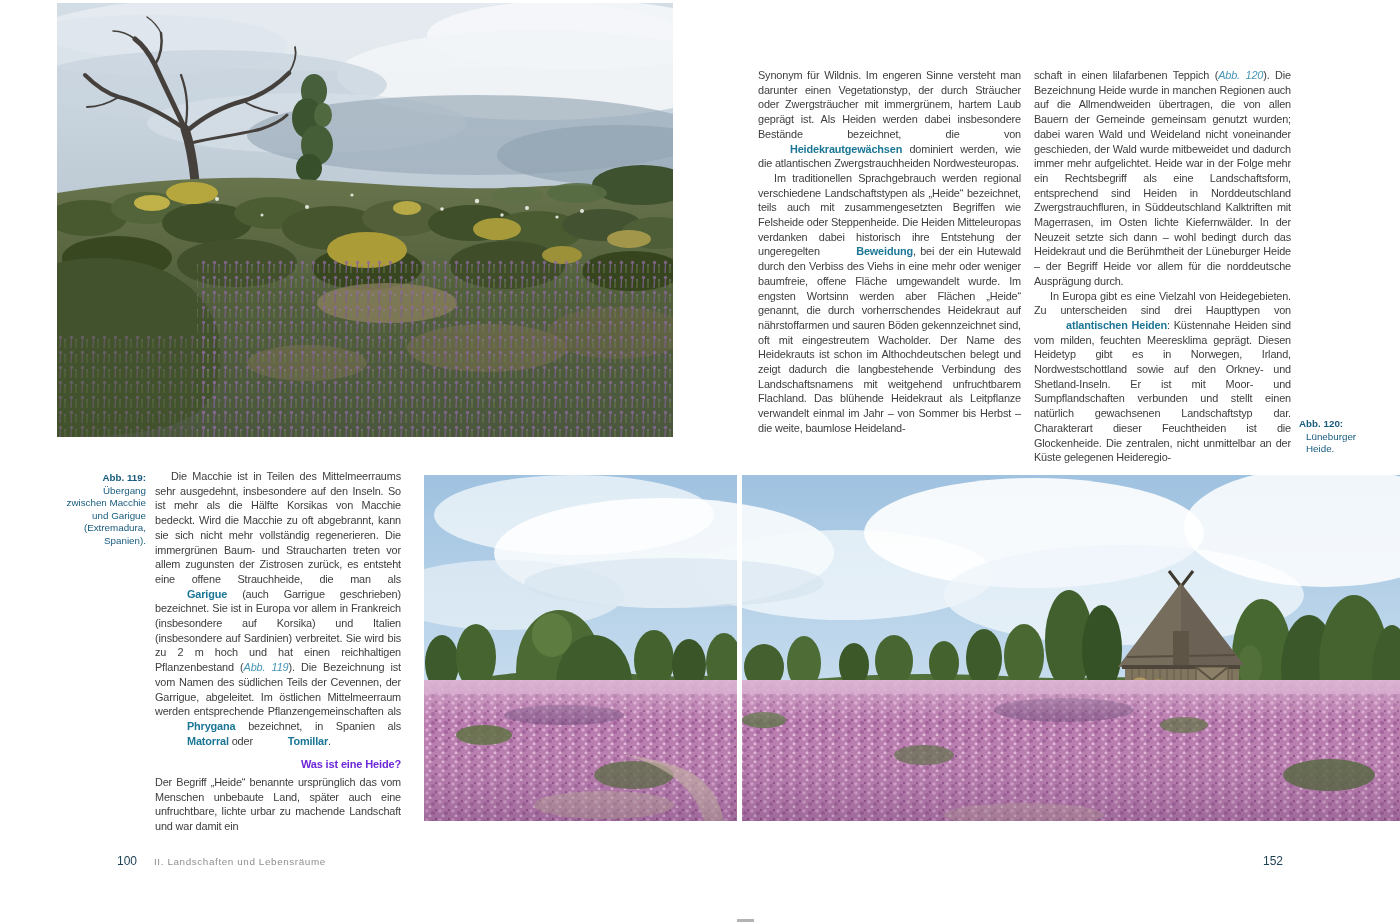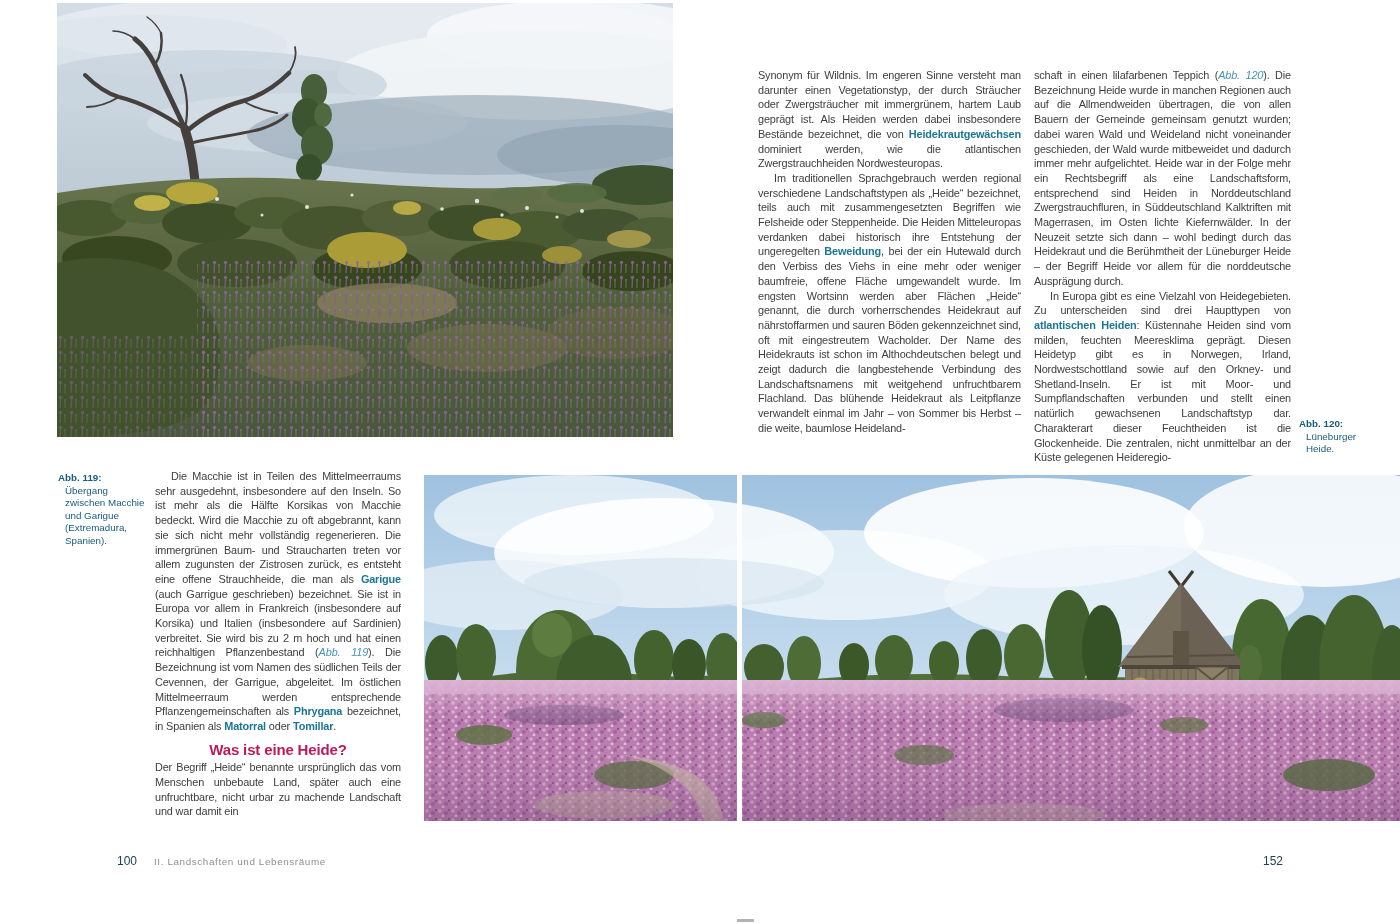--- a/index.html
+++ b/index.html
@@ -8,35 +8,35 @@
   .spread { position:relative; width:1400px; height:924px; overflow:hidden; background:#fff; }
 
   .photo { position:absolute; overflow:hidden; }
   .photo svg { display:block; width:100%; height:100%; }
   #photo-top { left:57px; top:3px; width:616px; height:434px; }
   #photo-bottom { left:424px; top:475px; width:976px; height:346px; }
   .gutter { position:absolute; left:313px; top:0; width:5px; height:100%; background:#ffffff; }
 
   .caption { position:absolute; color:#175a7d; font-size:9.8px; line-height:12.6px; }
   .caption .hang { display:block; padding-left:7px; text-indent:-7px; }
-  #caption-119 { left:58px; top:472px; width:88px; }
+  #caption-119 { left:58px; top:472px; width:88px;text-align:right; }
   #caption-120 { left:1299px; top:418px; width:82px; }
   .cap-label { font-weight:bold; }
 
   .textcol { position:absolute; color:#3d3d3d; font-size:10.9px; line-height:14.7px;
              text-align:justify; letter-spacing:-0.15px; hyphens:auto; -webkit-hyphens:auto; }
   #col-left { left:155px; top:469px; width:246px; }
   #col-r1  { left:758px;  top:68px;  width:263px; }
   #col-r2  { left:1034px; top:68px;  width:257px; }
   .para { margin:0; }
   .para.indent { text-indent:16px; }
-  .seg-em  { font-weight:bold; color:#1b7695; }
+  .seg-em  { font-weight:bold; color:#1b7695;margin-left:32px; }
   .seg-ref { color:#4595b5;font-style:italic; }
-  .subhead { color:#be185d; font-size:15px; font-weight:bold; margin:9px 0 3px 0;
-             text-align:center; }
+  .subhead { color:#6d28d9; font-size:11px; font-weight:bold; margin:9px 0 3px 0;
+             text-align:right; }
 
   .footer { position:absolute; white-space:nowrap; }
   #footer-left  { left:117px;  top:851px; }
   #footer-right { left:1263px; top:851px; }
   .pagenum { color:#1f4254; font-weight:normal; font-size:12px; }
   .chapter { color:#8f8f8f; font-size:9.9px; letter-spacing:0.6px; margin-left:17px;text-align:center; }
 
   #bottom-mark { position:absolute; left:737px; top:919px; width:17px; height:2.5px; background:#b3b3b3; }
 </style>
 </head>
@@ -153,21 +153,21 @@
     </svg>
   </div>
 
   <div class="caption" id="caption-119">
     <span class="hang"><span class="cap-label">Abb. 119:</span> <span>Übergang zwischen Macchie und Garigue (Extremadura, Spanien).</span></span>
   </div>
 
   <div class="textcol" id="col-left">
     <p class="para indent"><span>Die Macchie ist in Teilen des Mittelmeerraums sehr ausgedehnt, insbesondere auf den Inseln. So ist mehr als die Hälfte Korsikas von Macchie bedeckt. Wird die Macchie zu oft abgebrannt, kann sie sich nicht mehr vollständig regenerieren. Die immergrünen Baum- und Straucharten treten vor allem zugunsten der Zistrosen zurück, es entsteht eine offene Strauchheide, die man als </span><span class="seg-em">Garigue</span><span> (auch Garrigue geschrieben) bezeichnet. Sie ist in Europa vor allem in Frankreich (insbesondere auf Korsika) und Italien (insbesondere auf Sardinien) verbreitet. Sie wird bis zu 2 m hoch und hat einen reichhaltigen Pflanzenbestand (</span><span class="seg-ref">Abb. 119</span><span>). Die Bezeichnung ist vom Namen des südlichen Teils der Cevennen, der Garrigue, abgeleitet. Im östlichen Mittelmeerraum werden entsprechende Pflanzengemeinschaften als </span><span class="seg-em">Phrygana</span><span> bezeichnet, in Spanien als </span><span class="seg-em">Matorral</span><span> oder </span><span class="seg-em">Tomillar</span><span>.</span></p>
     <h3 class="subhead">Was ist eine Heide?</h3>
-    <p class="para"><span>Der Begriff „Heide“ benannte ursprünglich das vom Menschen unbebaute Land, später auch eine unfruchtbare, nicht urbar zu machende Landschaft und war damit ein</span></p>
+    <p class="para"><span>Der Begriff „Heide“ benannte ursprünglich das vom Menschen unbebaute Land, später auch eine unfruchtbare, lichte urbar zu machende Landschaft und war damit ein</span></p>
   </div>
 
   <div class="textcol" id="col-r1">
     <p class="para"><span>Synonym für Wildnis. Im engeren Sinne versteht man darunter einen Vegetationstyp, der durch Sträucher oder Zwergsträucher mit immergrünem, hartem Laub geprägt ist. Als Heiden werden dabei insbesondere Bestände bezeichnet, die von </span><span class="seg-em">Heidekrautgewächsen</span><span> dominiert werden, wie die atlantischen Zwergstrauchheiden Nordwesteuropas.</span></p>
     <p class="para indent"><span>Im traditionellen Sprachgebrauch werden regional verschiedene Landschaftstypen als „Heide“ bezeichnet, teils auch mit zusammengesetzten Begriffen wie Felsheide oder Steppenheide. Die Heiden Mitteleuropas verdanken dabei historisch ihre Entstehung der ungeregelten </span><span class="seg-em">Beweidung</span><span>, bei der ein Hutewald durch den Verbiss des Viehs in eine mehr oder weniger baumfreie, offene Fläche umgewandelt wurde. Im engsten Wortsinn werden aber Flächen „Heide“ genannt, die durch vorherrschendes Heidekraut auf nährstoffarmen und sauren Böden gekennzeichnet sind, oft mit eingestreutem Wacholder. Der Name des Heidekrauts ist schon im Althochdeutschen belegt und zeigt dadurch die langbestehende Verbindung des Landschaftsnamens mit weitgehend unfruchtbarem Flachland. Das blühende Heidekraut als Leitpflanze verwandelt einmal im Jahr – von Sommer bis Herbst – die weite, baumlose Heideland-</span></p>
   </div>
   <div class="textcol" id="col-r2">
     <p class="para"><span>schaft in einen lilafarbenen Teppich (</span><span class="seg-ref">Abb. 120</span><span>). Die Bezeichnung Heide wurde in manchen Regionen auch auf die Allmendweiden übertragen, die von allen Bauern der Gemeinde gemeinsam genutzt wurden; dabei waren Wald und Weideland nicht voneinander geschieden, der Wald wurde mitbeweidet und dadurch immer mehr aufgelichtet. Heide war in der Folge mehr ein Rechtsbegriff als eine Landschaftsform, entsprechend sind Heiden in Norddeutschland Zwergstrauchfluren, in Süddeutschland Kalktriften mit Magerrasen, im Osten lichte Kiefernwälder. In der Neuzeit setzte sich dann – wohl bedingt durch das Heidekraut und die Berühmtheit der Lüneburger Heide – der Begriff Heide vor allem für die norddeutsche Ausprägung durch.</span></p>
     <p class="para indent"><span>In Europa gibt es eine Vielzahl von Heidegebieten. Zu unterscheiden sind drei Haupttypen von </span><span class="seg-em">atlantischen Heiden</span><span>: Küstennahe Heiden sind vom milden, feuchten Meeresklima geprägt. Diesen Heidetyp gibt es in Norwegen, Irland, Nordwestschottland sowie auf den Orkney- und Shetland-Inseln. Er ist mit Moor- und Sumpflandschaften verbunden und stellt einen natürlich gewachsenen Landschaftstyp dar. Charakterart dieser Feuchtheiden ist die Glockenheide. Die zentralen, nicht unmittelbar an der Küste gelegenen Heideregio-</span></p>
   </div>

